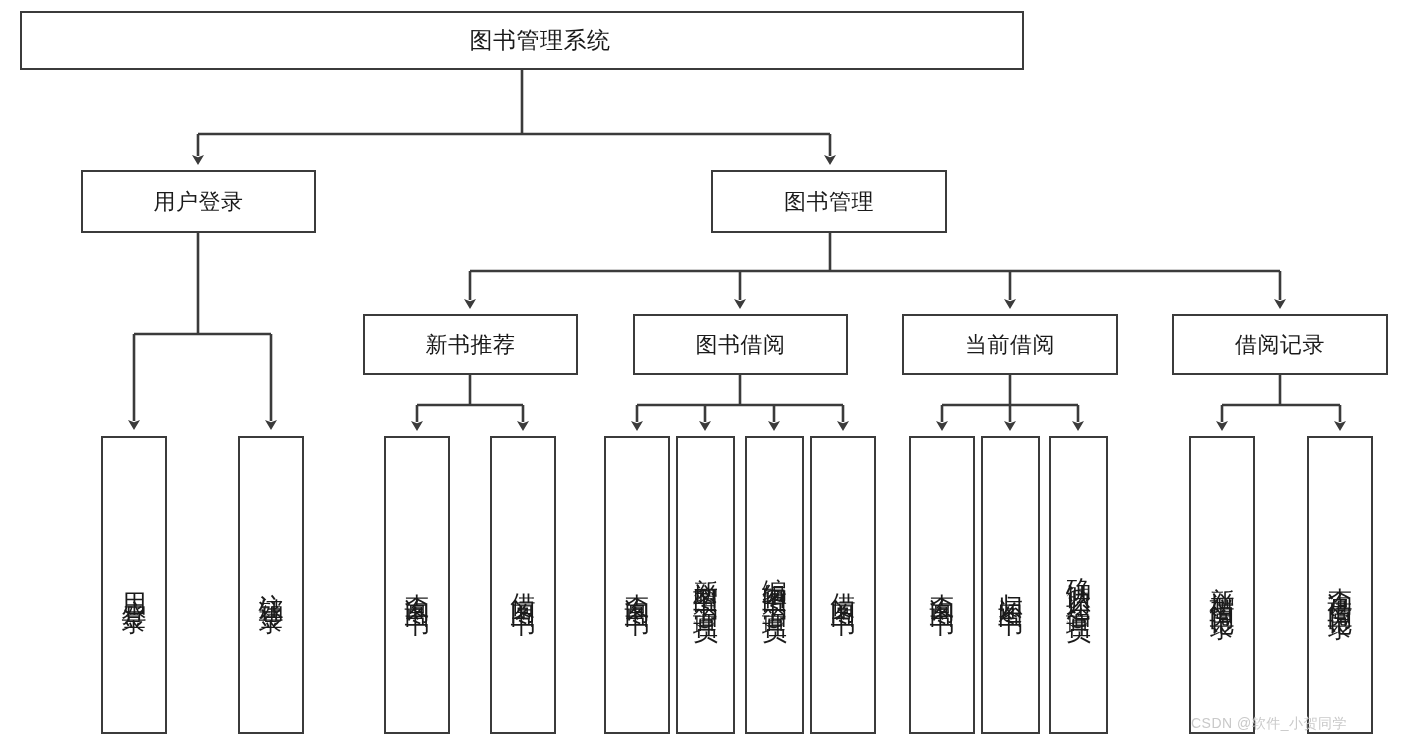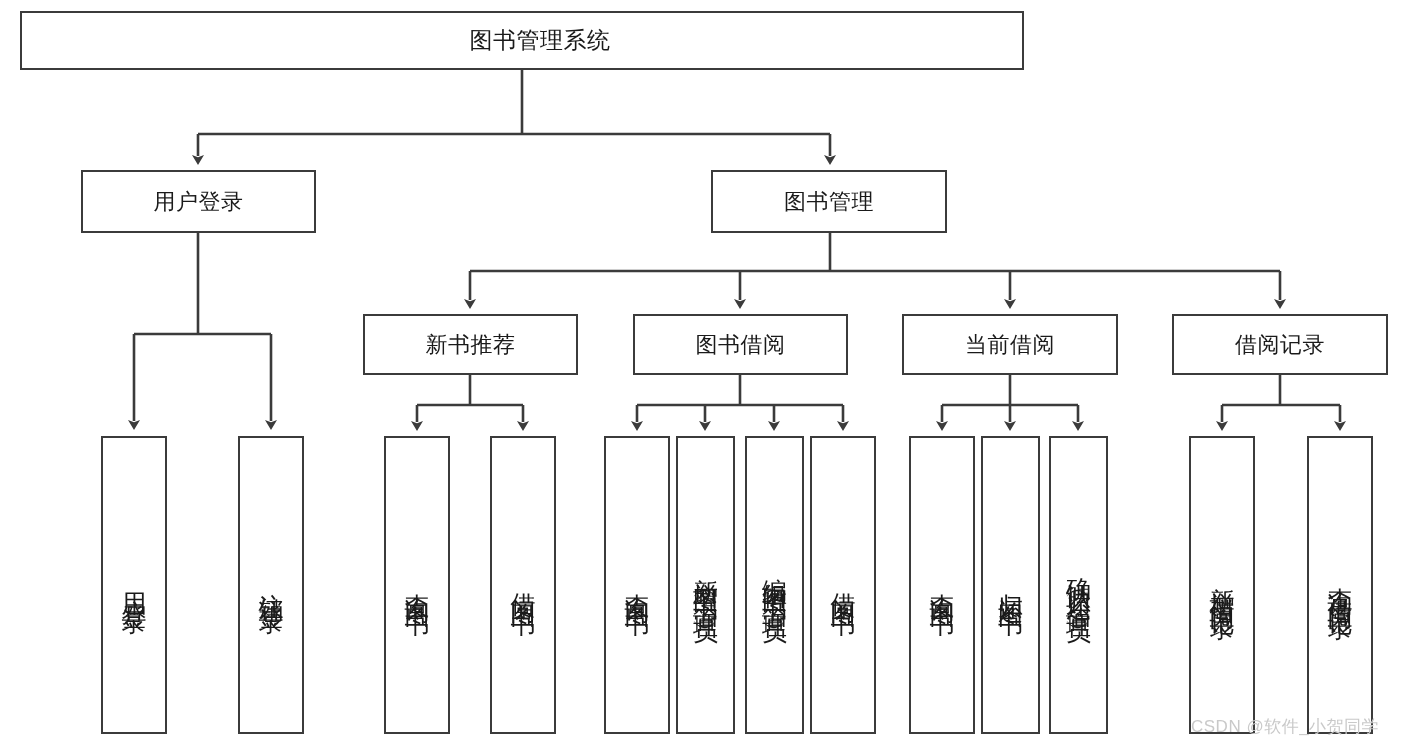--- a/index.html
+++ b/index.html
@@ -64,21 +64,21 @@
     text-orientation: upright;
     font-size: 25px;
     line-height: 1.0;
     letter-spacing: 6px;
     white-space: nowrap;
     max-height: 100%;
   }
   .watermark {
     position: absolute;
     color: #c9c9c9;
-    font-size: 17px;
+    font-size: 14px;
     white-space: nowrap;
     z-index: 3;
     letter-spacing: 0.5px;
   }
 </style>
 </head>
 <body>
 
 <div id="diagram">
 

